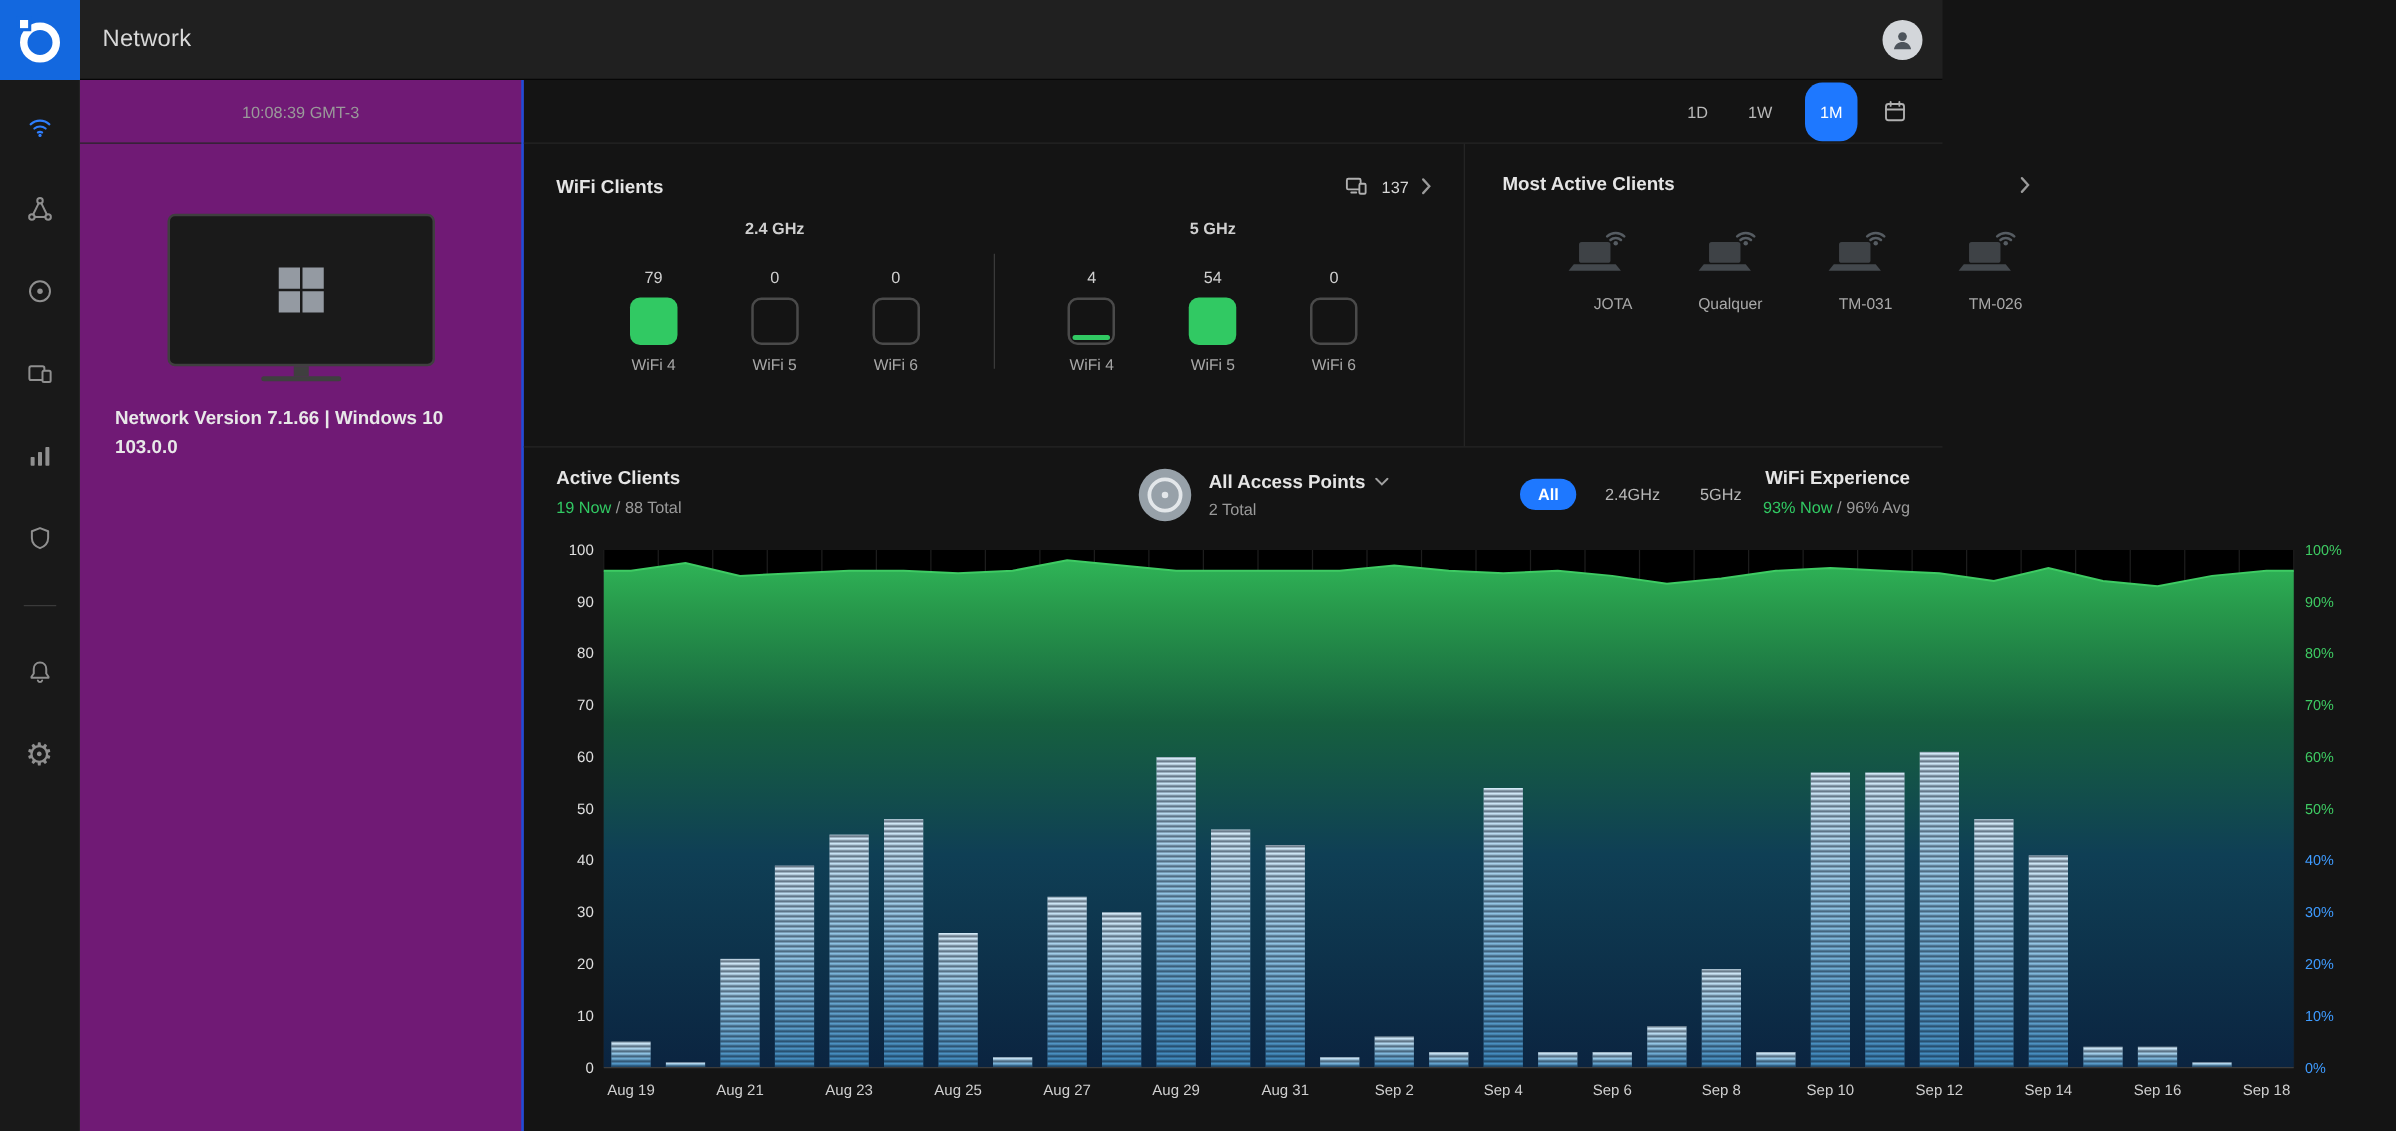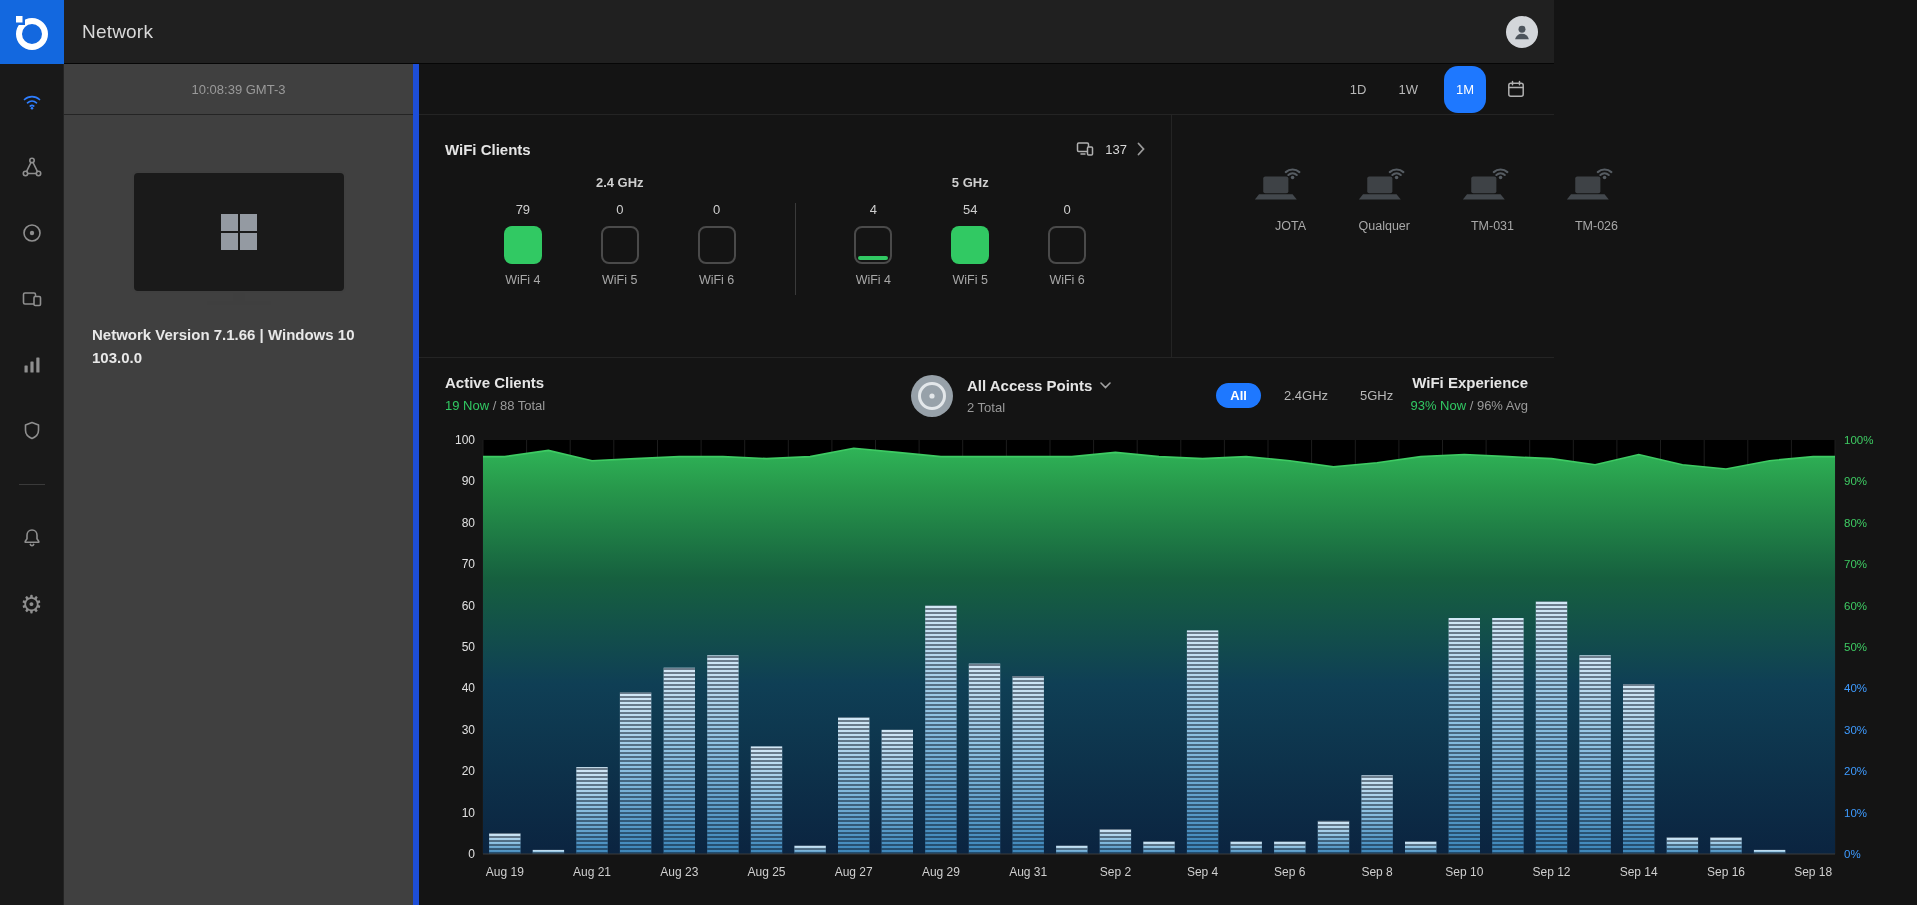--- a/index.html
+++ b/index.html
@@ -16,21 +16,21 @@
   .avatar{margin-left:auto;margin-right:16px;width:32px;height:32px;border-radius:50%;background:#d3d6da;display:flex;align-items:center;justify-content:center}
 
   
   .sidebar{background:#191919;border-right:1px solid #232323;display:flex;flex-direction:column;align-items:center;padding-top:24px;gap:40px}
   .side-btn{width:26px;height:26px;display:flex;align-items:center;justify-content:center;color:#8f8f8f}
   .side-btn.active{color:#2e7eff}
   .side-divider{width:26px;height:1px;background:#3a3a3a}
   .gear-glyph{font-size:25px;line-height:1;color:#8f8f8f}
 
   
-  .left-panel{background:#404040;border-right:6px solid #1d4ed8;display:flex;flex-direction:column}
+  .left-panel{background:#701a75;border-right:2px solid #1d4ed8;display:flex;flex-direction:column}
   .lp-strip{height:51px;border-bottom:1px solid #242424;display:flex;align-items:center;justify-content:center;font-size:13px;color:#9a9a9a}
   .lp-body{padding:56px 28px 0}
   .monitor-wrap{display:flex;flex-direction:column;align-items:center}
   .monitor{width:214px;height:122px;border:2px solid #3f3f3f;border-radius:6px;background:#1a1a1a;display:flex;align-items:center;justify-content:center}
   .stand{width:12px;height:8px;background:#3f3f3f}
   .base{width:64px;height:4px;background:#3f3f3f;border-radius:2px}
   .version{margin-top:18px;font-size:15px;font-weight:700;color:#e8e8e8;line-height:1.55;width:282px}
 
   
   .main{display:flex;flex-direction:column;min-width:0}
@@ -42,21 +42,21 @@
   .cards-row{display:grid;grid-template-columns:753px 1fr;height:243px;border-bottom:1px solid #242424}
   .card-title{font-size:15px;font-weight:700;color:#e5e5e5}
 
   .wifi-card{border-right:1px solid #242424;padding:24px 26px 0}
   .wifi-head{display:flex;align-items:center;justify-content:space-between}
   .wifi-counter{display:flex;align-items:center;gap:10px}
   .wifi-counter .num{font-size:13px;color:#d8d8d8}
   .bands{display:flex;margin-top:10px}
   .band{flex:1}
   .band-label{text-align:center;font-size:13px;color:#cfcfcf;font-weight:700;margin-top:6px}
-  .stds{display:flex;justify-content:space-evenly;margin-top:12px}
+  .stds{display:flex;justify-content:space-evenly;margin-top:24px}
   .std{display:flex;flex-direction:column;align-items:center;gap:9px}
   .std-count{font-size:13px;color:#cfcfcf}
   .std-box{width:38px;height:38px;border-radius:8px;position:relative}
   .std-box[data-state="filled"]{background:#31c963}
   .std-box[data-state="empty"]{border:2px solid #4a4a4a}
   .std-box[data-state="partial"]{border:2px solid #4a4a4a}
   .std-box[data-state="partial"]::after{content:"";position:absolute;left:2px;right:2px;bottom:2px;height:4px;background:#31c963;border-radius:2px}
   .std-name{font-size:12.5px;color:#a8a8a8}
   .band-sep{width:1px;background:#3a3a3a;height:92px;margin-top:34px}
 
@@ -247,20 +247,26 @@
                 <div class="std-count" data-interactable="false">0</div>
                 <div class="std-box" data-interactable="false" data-state="empty"></div>
                 <div class="std-name" data-interactable="false">WiFi 6</div>
               </div>
             </div>
           </div>
         </div>
       </section>
 
       <section class="active-card" data-interactable="false">
+        <div class="active-head">
+          <div class="card-title" data-interactable="false">Most Active Clients</div>
+          <svg width="8" height="14" viewBox="0 0 8 14" data-interactable="true">
+            <path d="M1.5 1.5 L6.5 7 L1.5 12.5" stroke="#9a9a9a" stroke-width="1.8" fill="none" stroke-linecap="round"></path>
+          </svg>
+        </div>
         <div class="clients" data-interactable="false">
           <div class="client" data-interactable="true">
             <svg width="52" height="44" viewBox="0 0 48 42" data-interactable="false">
               <rect x="8" y="11" width="24" height="16" rx="2" fill="#3e4246"></rect>
               <path d="M4 28 L36 28 L40 33 L0 33 Z" fill="#43484d"></path>
               <circle cx="36" cy="12" r="1.7" fill="#565c62"></circle>
               <path d="M32 9.5 a6 6 0 0 1 8 0 M29.5 6.8 a9.5 9.5 0 0 1 13 0" stroke="#565c62" stroke-width="2" fill="none" stroke-linecap="round"></path>
             </svg>
             <div class="client-name" data-interactable="false">JOTA</div>
           </div>

